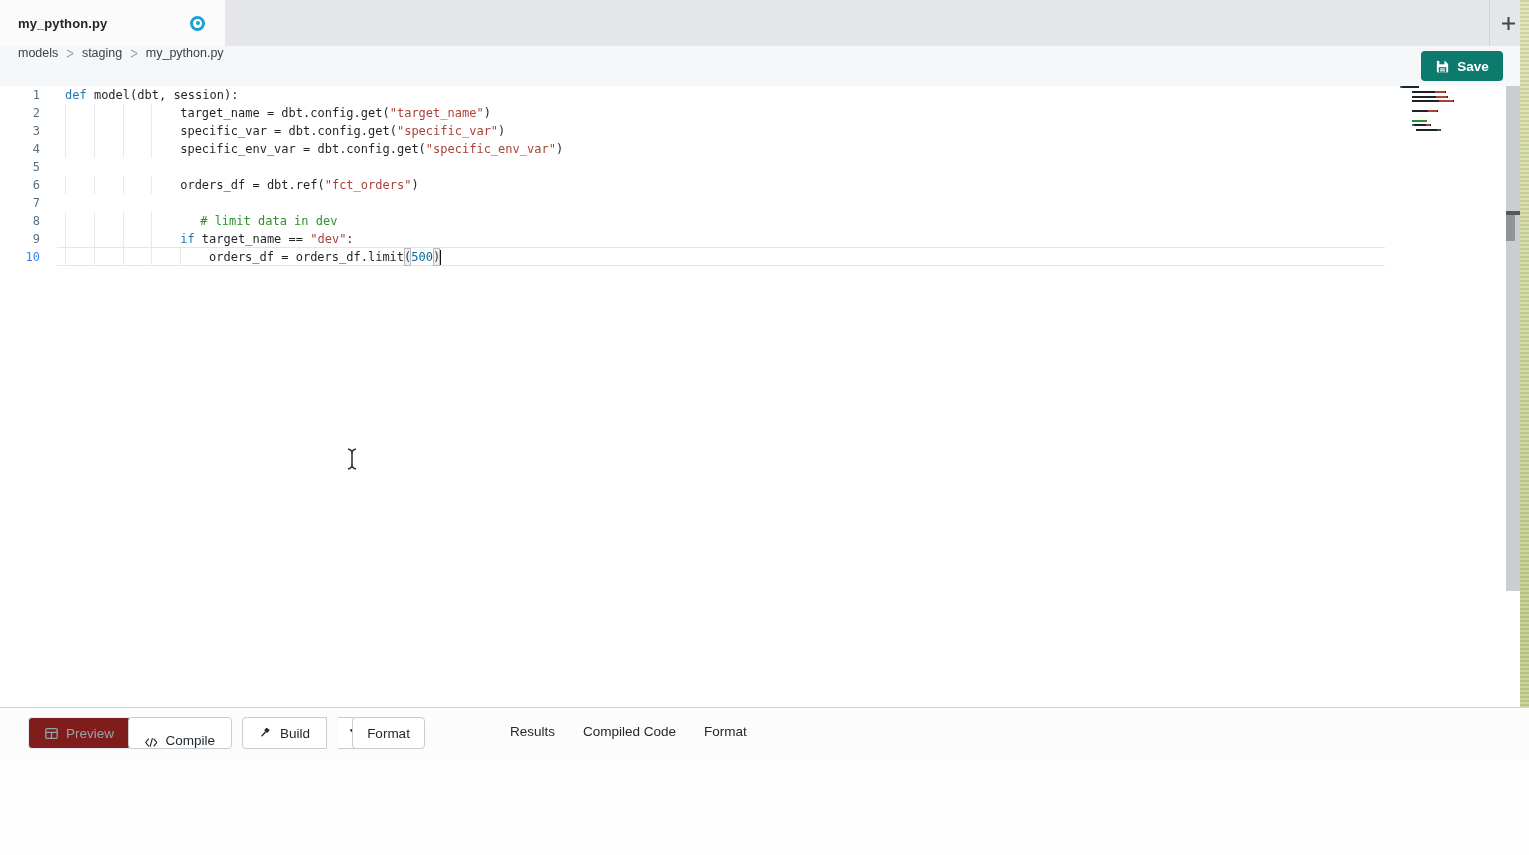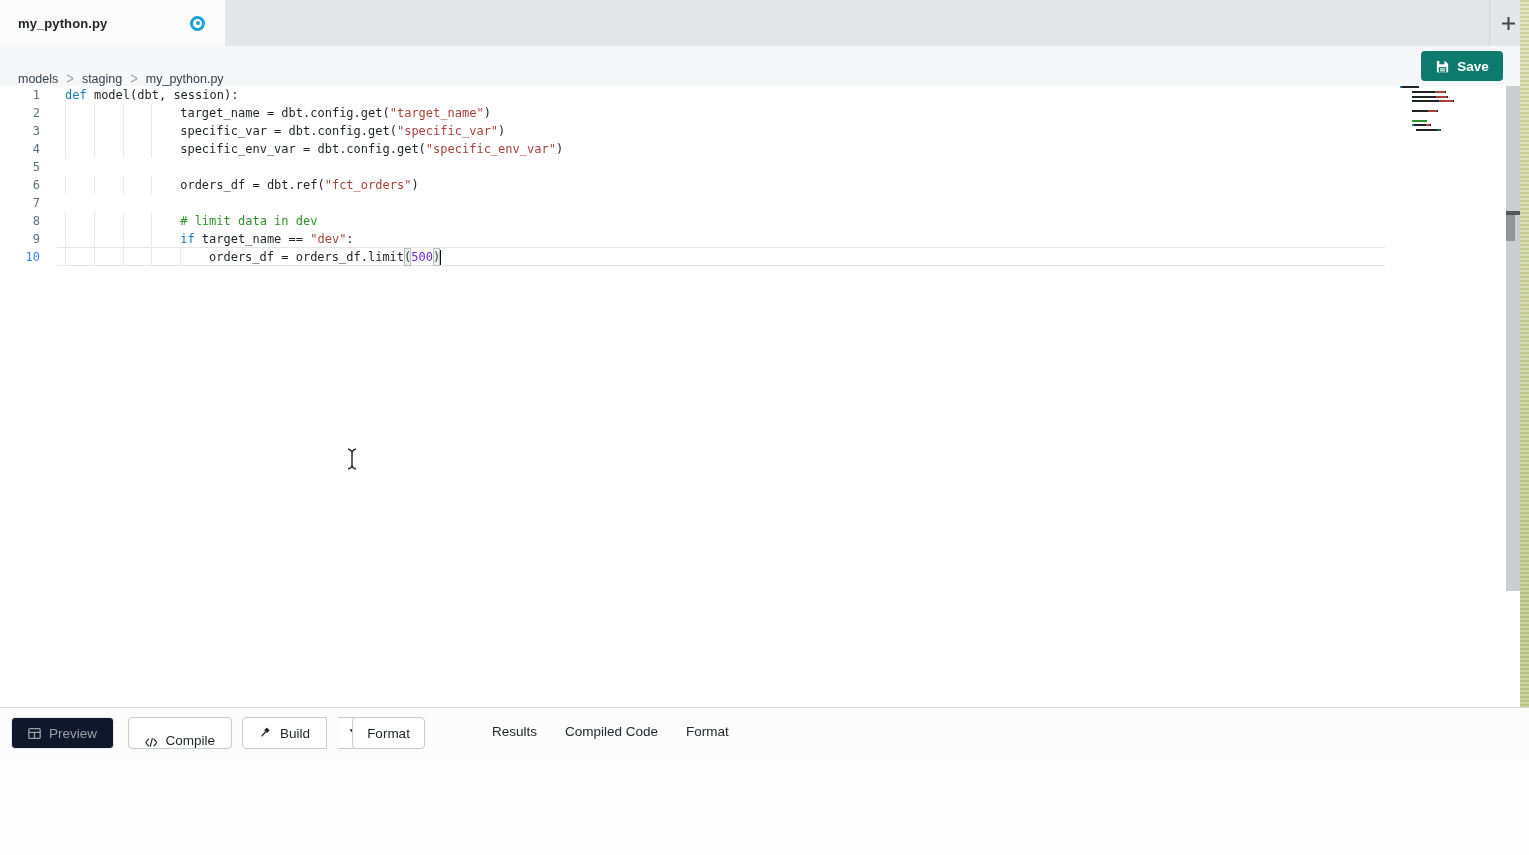--- a/index.html
+++ b/index.html
@@ -24,21 +24,21 @@
     border-radius:50%; background:#1ba2d4;
   }
   .tabbar-divider { position:absolute; left:1489px; top:0; width:1px; height:46px; background:#d2d5d8; }
   .newtab-btn {
     position:absolute; left:1493px; top:8px; width:30px; height:30px; display:flex;
     align-items:center; justify-content:center; cursor:pointer; color:#40474e;
   }
   
   .crumbbar {
     position:absolute; left:0; top:46px; width:1529px; height:40px; background:#f6f7f8;
-    display:flex; align-items:flex-end; padding-left:18px;
+    display:flex; align-items:flex-start; padding-left:18px;
   }
   .crumb { font-size:12.5px; color:#39434c; cursor:pointer; }
   .crumb-sep { font-size:13px; color:#9aa2a9; margin:0 8px; transform:scaleY(1.25); display:inline-block; }
   .save-btn {
     position:absolute; left:1421px; top:51px; width:82px; height:30px; border-radius:4px;
     border:none; display:flex; align-items:center; justify-content:center; gap:7px;
     color:#fff; font-size:13.5px; font-weight:700; cursor:pointer;
     font-family:"Liberation Sans", sans-serif;
   }
   
@@ -49,22 +49,22 @@
   }
   .code-lines { position:absolute; left:0; top:0; width:1400px; }
   .code-line { display:flex; height:18px; line-height:18px; font-family:"DejaVu Sans Mono", monospace; font-size:12px; white-space:pre; cursor:text; }
   .ln { width:40px; text-align:right; color:#587083; flex:0 0 auto; user-select:none; }
   .ln.active { color:#3b82f6; }
   .line-body { margin-left:25px; display:flex; }
   .indent-spacer { height:18px; flex:0 0 auto; }
   .seg-p  { color:#1f2328; }
   .seg-kw { color:#1e79b2; }
   .seg-s  { color:#a8423a; }
-  .seg-cm { color:#2e9129; }
-  .seg-n  { color:#6d28d9; }
+  .seg-cm { color:#2e9129;margin-left:20px; }
+  .seg-n  { color:#0369a1; }
   .seg-b  { color:#3c4247; background:#eef0f1; box-shadow:inset 0 0 0 1px #b9bec3; }
   .caret { border-left:1.6px solid #111; height:15px; margin-top:1.5px; }
   
   .minimap { position:absolute; left:1400px; top:0px; width:70px; height:60px; cursor:pointer; }
   .mini-line { height:2px; margin-bottom:2.8px; display:flex; }
   .mini-seg { height:2px; }
   
   .vscroll-track { position:absolute; left:1506px; top:0; width:14px; height:505px; background:#cbced1; cursor:pointer; }
   .vscroll-thumb-cap { position:absolute; left:0; top:125px; width:14px; height:4px; background:#54585c; }
   .vscroll-thumb { position:absolute; left:0; top:129px; width:9px; height:26px; background:#8f9498; cursor:grab; }
@@ -79,27 +79,27 @@
   
   .toolbar {
     position:absolute; left:0; top:707px; width:1529px; height:50px; background:#fcfcfd;
     border-top:1px solid #d2d5d8; display:flex; align-items:center;
   }
   .btn {
     height:32px; border-radius:4px; border:1px solid #c7ccd1; background:#fff;
     display:flex; align-items:center; justify-content:center; gap:8px; padding:0 16px;
     font-size:13.5px; color:#24292e; font-family:"Liberation Sans", sans-serif; cursor:pointer;
   }
-  .btn-preview { position:absolute; left:11px; top:9px; width:103px; background:#0f172a; border-color:#e9ebee; color:#9aa1a8; }
+  .btn-preview { position:absolute; left:28px; top:9px; width:103px; background:#7f1d1d; border-color:#e9ebee; color:#9aa1a8; }
   .btn-compile { position:absolute; left:128px; top:9px; width:104px;align-items:flex-end; }
   .build-group { position:absolute; left:242px; top:9px; display:flex;gap:11px; }
   .btn-build { width:85px; border-radius:4px 0 0 4px; }
   .btn-build-caret { width:38px; border-radius:0 4px 4px 0; border-left:none; padding:0; }
   .btn-format { position:absolute; left:352px; top:9px; width:73px; }
-  .panel-tabs { position:absolute; left:478px; top:0; height:50px; display:flex; }
+  .panel-tabs { position:absolute; left:496px; top:0; height:50px; display:flex; }
   .panel-tab {
     height:50px; display:flex; align-items:center; padding:0 14px; font-size:13.5px; color:#24292e;
     cursor:pointer; border-bottom:3px solid transparent;
   }
   .panel-tab.active { border-bottom-color:#a8aeb4; }
   
   .panel { position:absolute; left:0; top:757px; width:1529px; height:98px; background:#fdfdfe; }
 </style>
 </head>
 <body>

